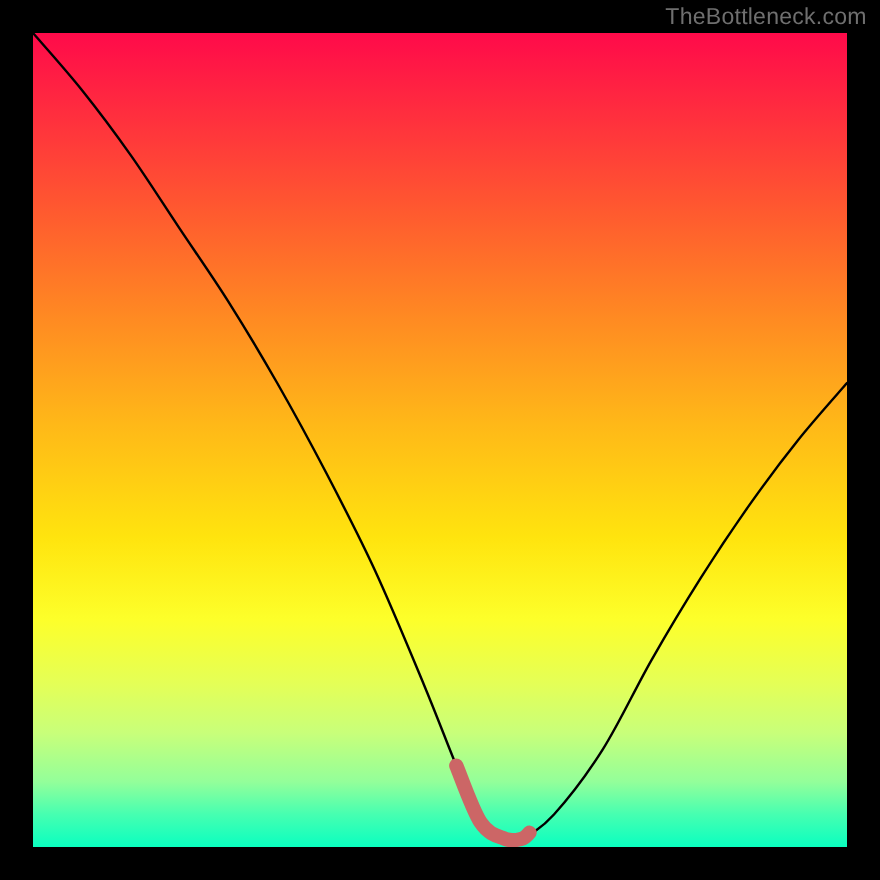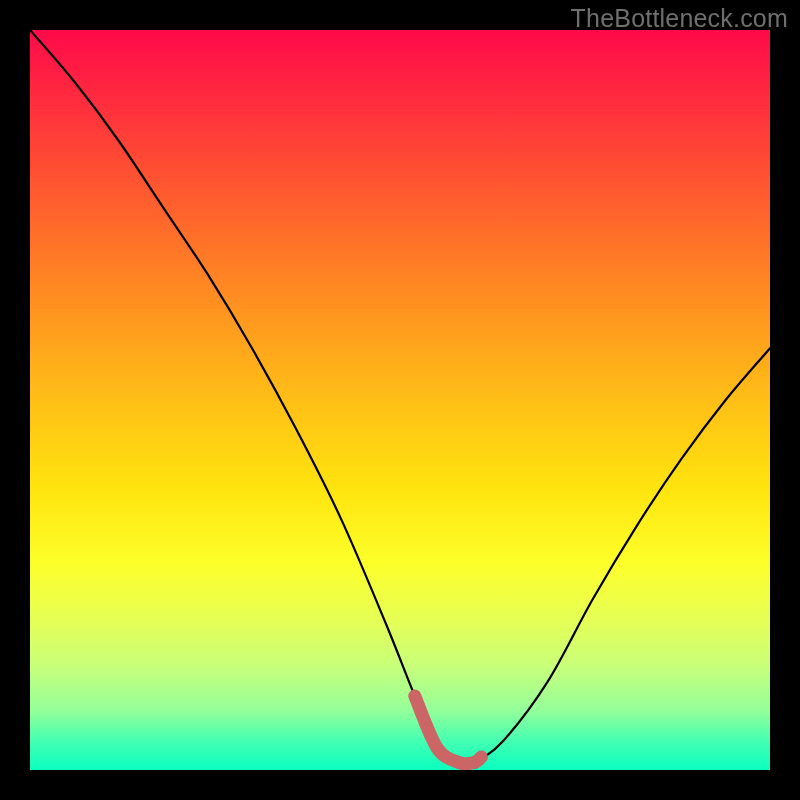--- a/index.html
+++ b/index.html
@@ -15,21 +15,21 @@
     position: relative;
     width: 800px;
     height: 800px;
     background: #000;
   }
   .watermark {
     position: absolute;
     top: 4px;
     right: 12px;
     color: #6f6f6f;
-    font-size: 25px;
+    font-size: 21px;
     font-weight: 500;
     letter-spacing: 0.2px;
     z-index: 20;
   }
   .plot-area {
     position: absolute;
     left: 30px;
     top: 30px;
     width: 740px;
     height: 740px;

